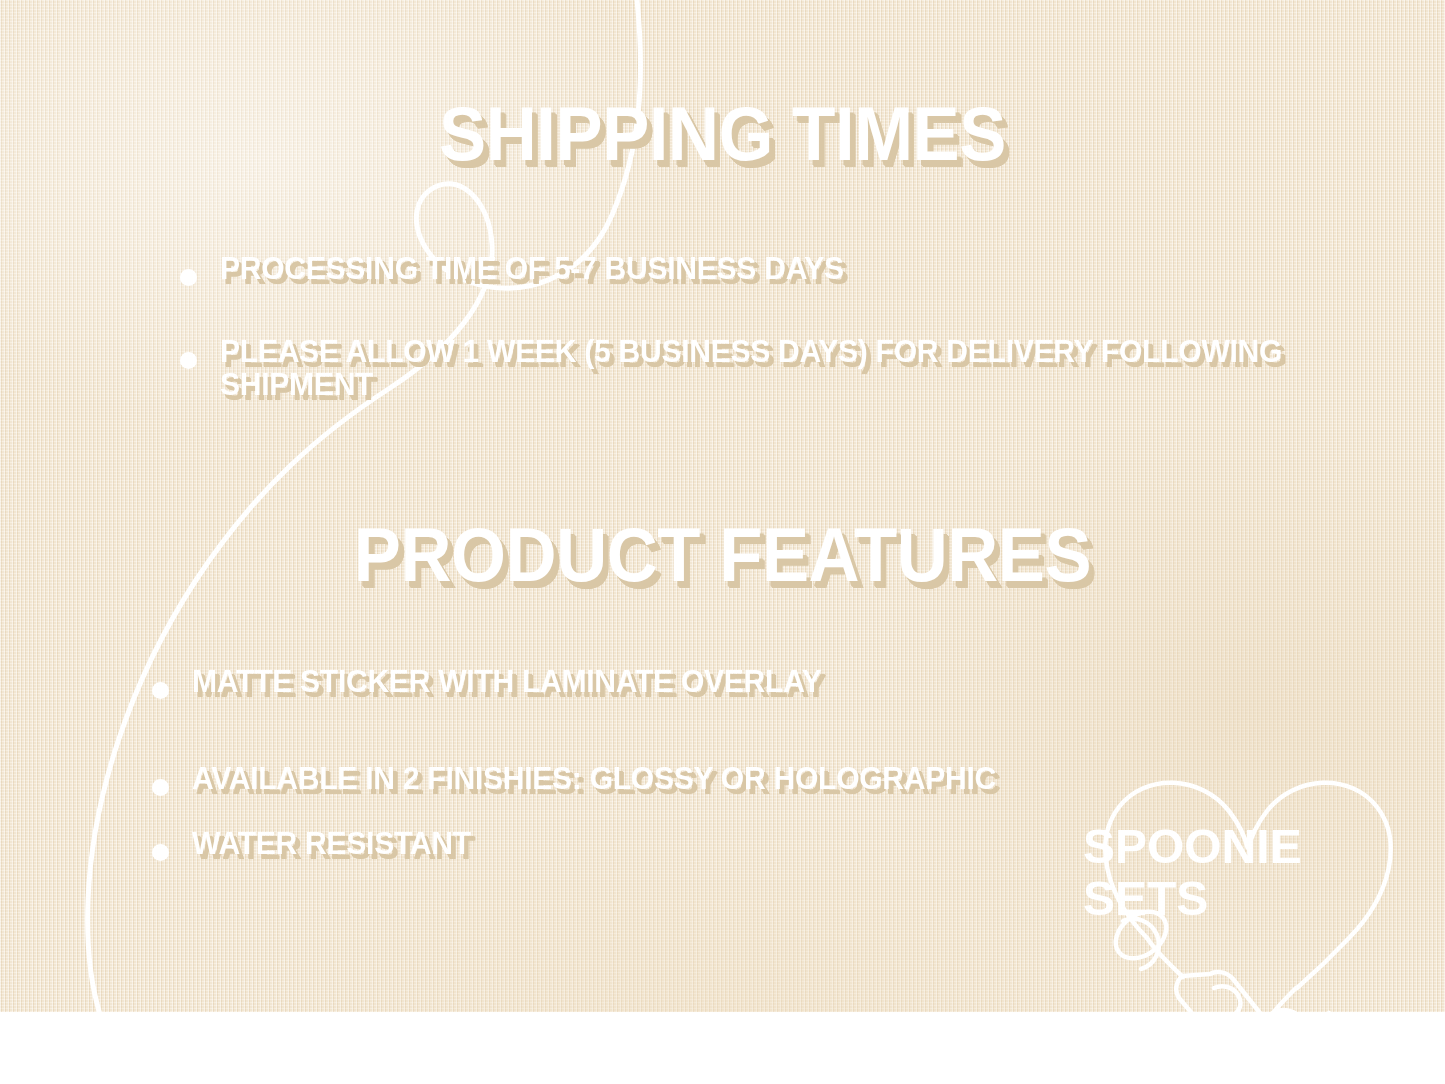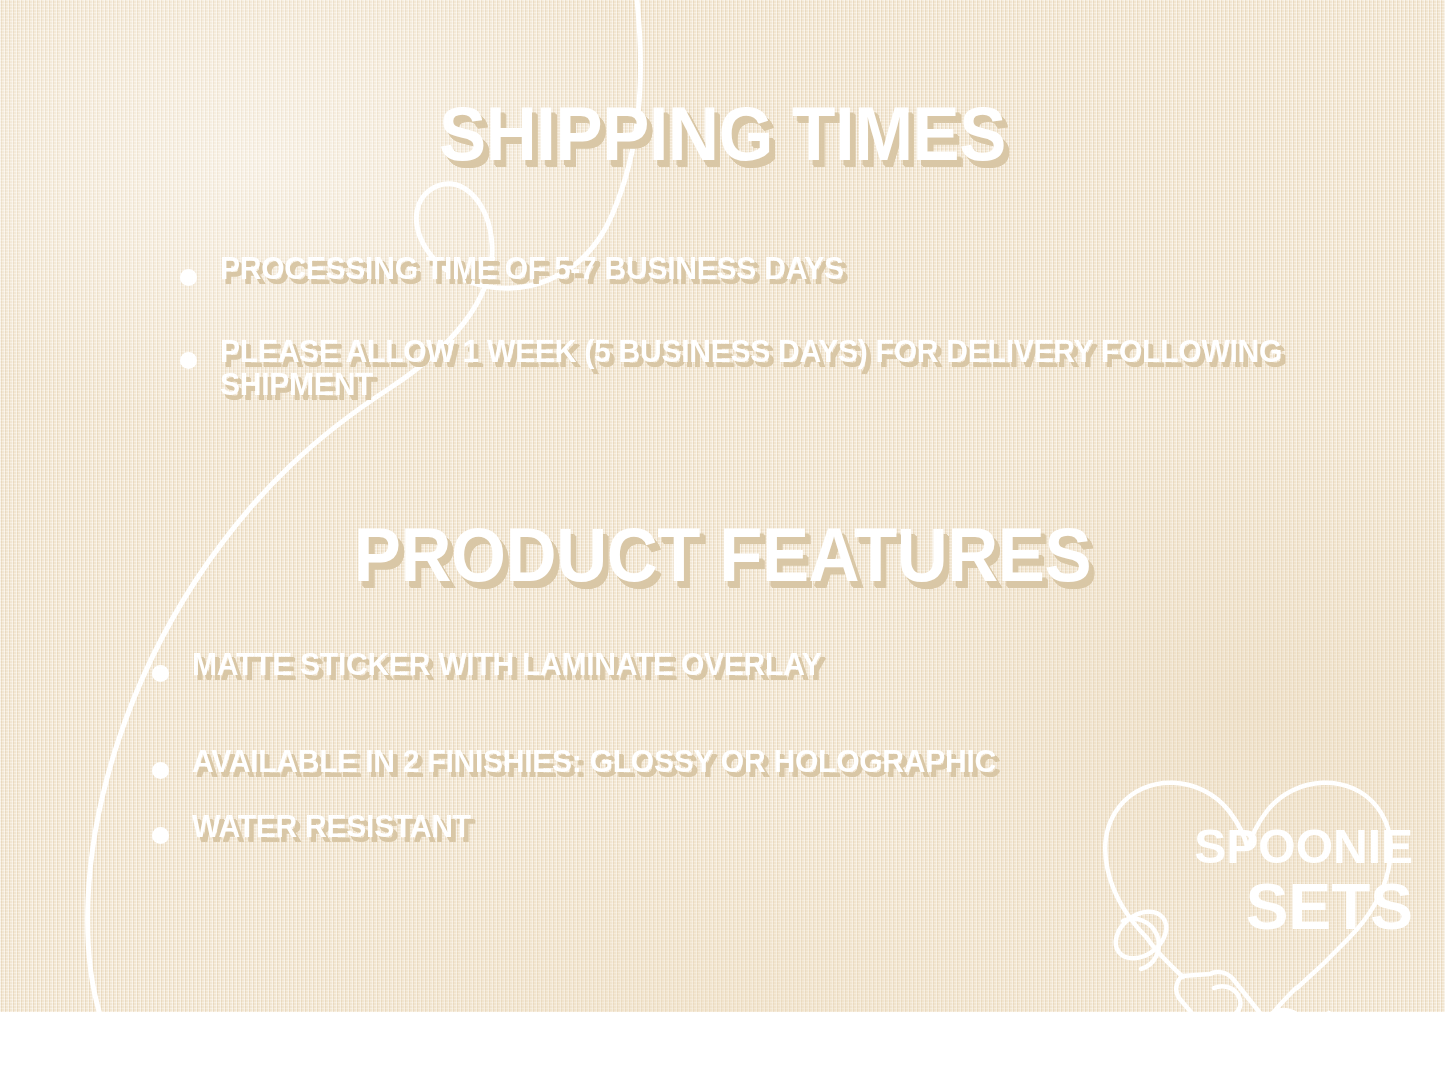--- a/index.html
+++ b/index.html
@@ -71,21 +71,21 @@
     white-space:nowrap;
   }
   #heading-shipping { top:96px; }
   #heading-features { top:517px; }
 
   .bullet-list {
     position:absolute;
     list-style:none;
   }
   #list-shipping { left:178px; top:252px; width:1180px; }
-  #list-features { left:150px; top:648px; width:1000px; }
+  #list-features { left:150px; top:665px; width:1000px; }
 
   .bullet-item {
     position:relative;
     padding-left:42px;
     margin-bottom:22px;
     color:#ffffff;
     font-weight:bold;
     font-size:32px;
     line-height:1.03;
     letter-spacing:-0.3px;
@@ -113,28 +113,28 @@
   
   #logo {
     position:absolute;
     left:1083px; top:745px;
     width:330px; height:330px;
   }
   #logo svg { position:absolute; left:0; top:0; }
   .logo-text {
     position:absolute;
     width:100%;
-    text-align:right;
+    text-align:left;
     color:#ffffff;
     font-weight:bold;
     line-height:1.0;
     letter-spacing:0px;
   }
   #logo-line1 { top:78px; font-size:48px; }
-  #logo-line2 { top:130px; font-size:64px; }
+  #logo-line2 { top:130px; font-size:48px; }
 </style>
 </head>
 <body>
 
 <div id="poster">
 
   <div id="grain"></div>
 
   <svg id="swoosh" viewBox="0 0 1445 1084" fill="none" xmlns="http://www.w3.org/2000/svg">
     <path d="M636 -10

